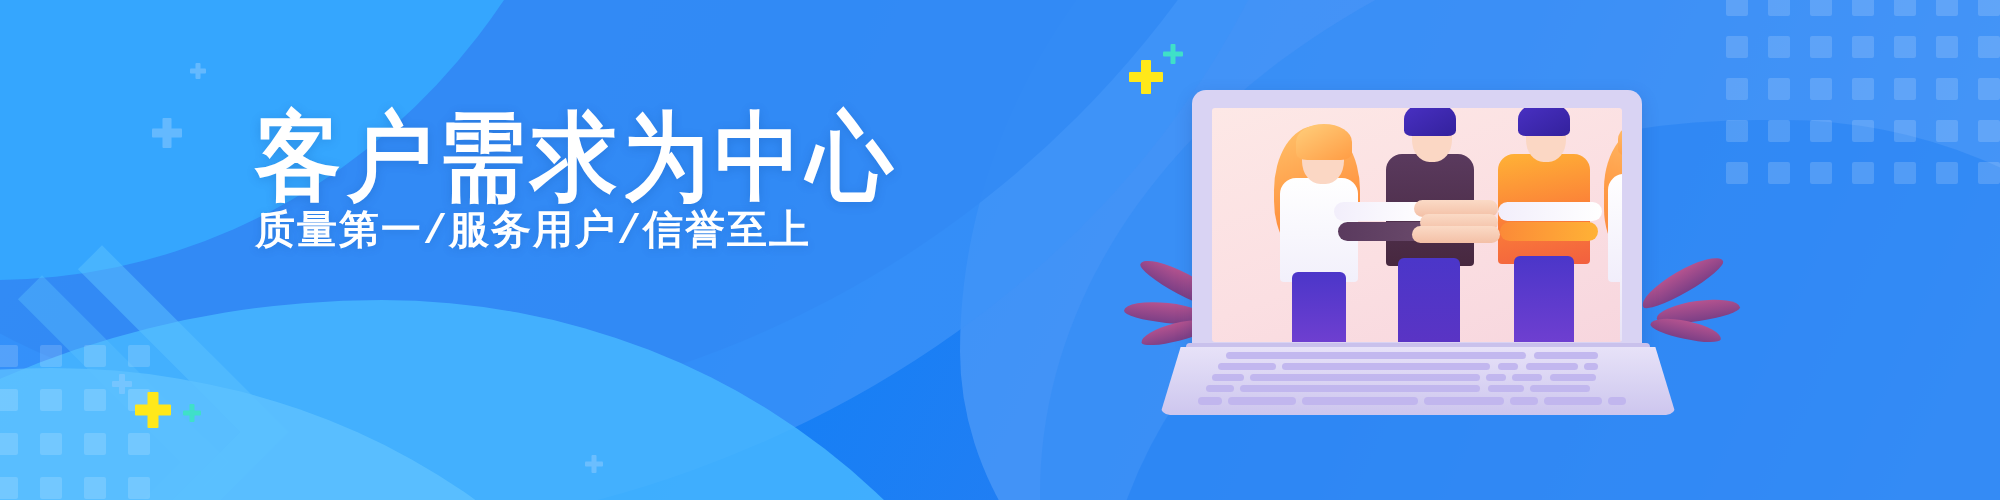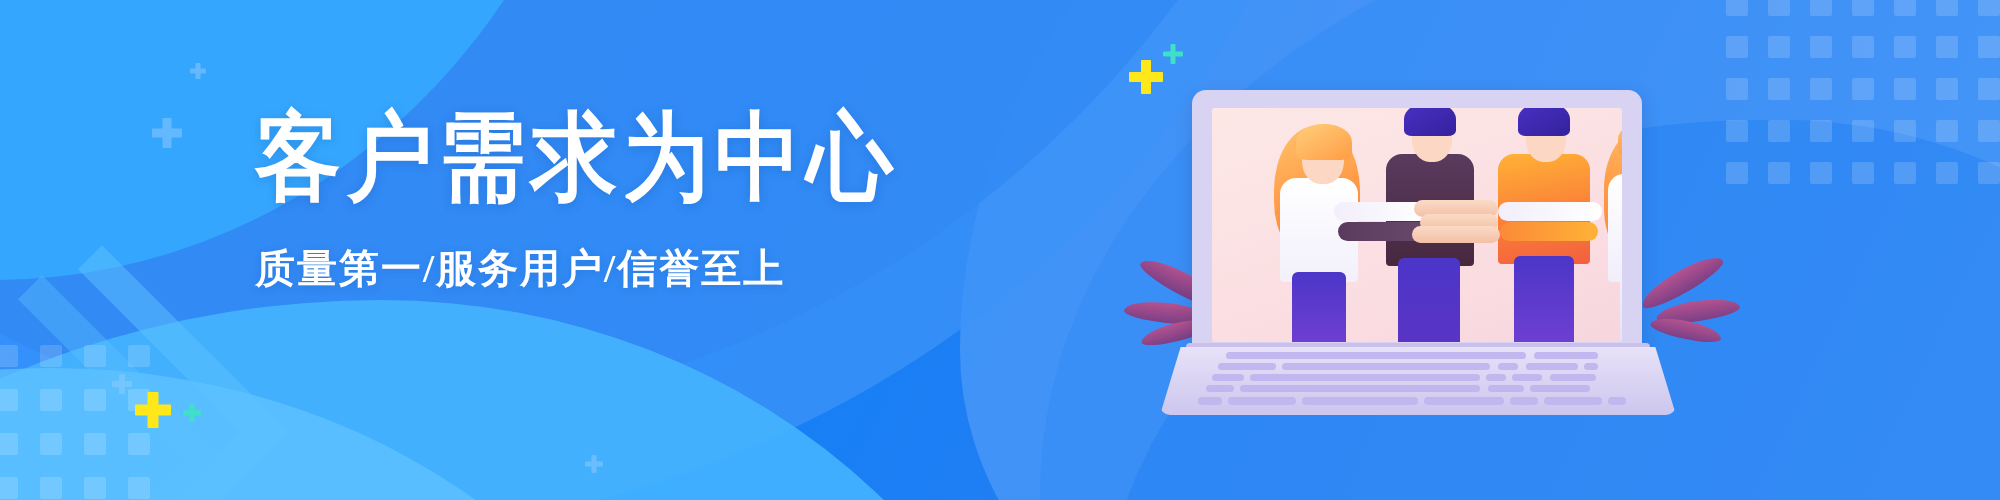--- a/index.html
+++ b/index.html
@@ -104,24 +104,24 @@
   #copy{position:absolute;left:255px;top:108px;width:760px;}
 
   #headline{
     font-size:86px;line-height:1;letter-spacing:6px;
     font-weight:bold;color:#ffffff;white-space:nowrap;
     font-family:"DejaVu Sans","Liberation Sans",sans-serif;
     text-shadow:0 2px 10px rgba(10,60,140,.20);
     transform:scaleY(1.12);transform-origin:left top;
   }
   #subline{
-    margin-top:55px;
+    margin-top:19px;
     font-size:40px;line-height:1;letter-spacing:2px;
     font-weight:bold;color:#ffffff;white-space:nowrap;
-    font-family:Liberation Serif, serif;
+    font-family:Liberation Mono, monospace;
     text-shadow:0 2px 8px rgba(10,60,140,.18);
   }
 
   
   #illustration{position:absolute;left:1150px;top:55px;width:560px;height:400px;}
 
   #laptop-lid{
     position:absolute;left:42px;top:35px;width:450px;height:260px;
     background:#d9d3f3;border-radius:14px 14px 6px 6px;
     box-shadow:0 6px 18px rgba(30,40,110,.18);

